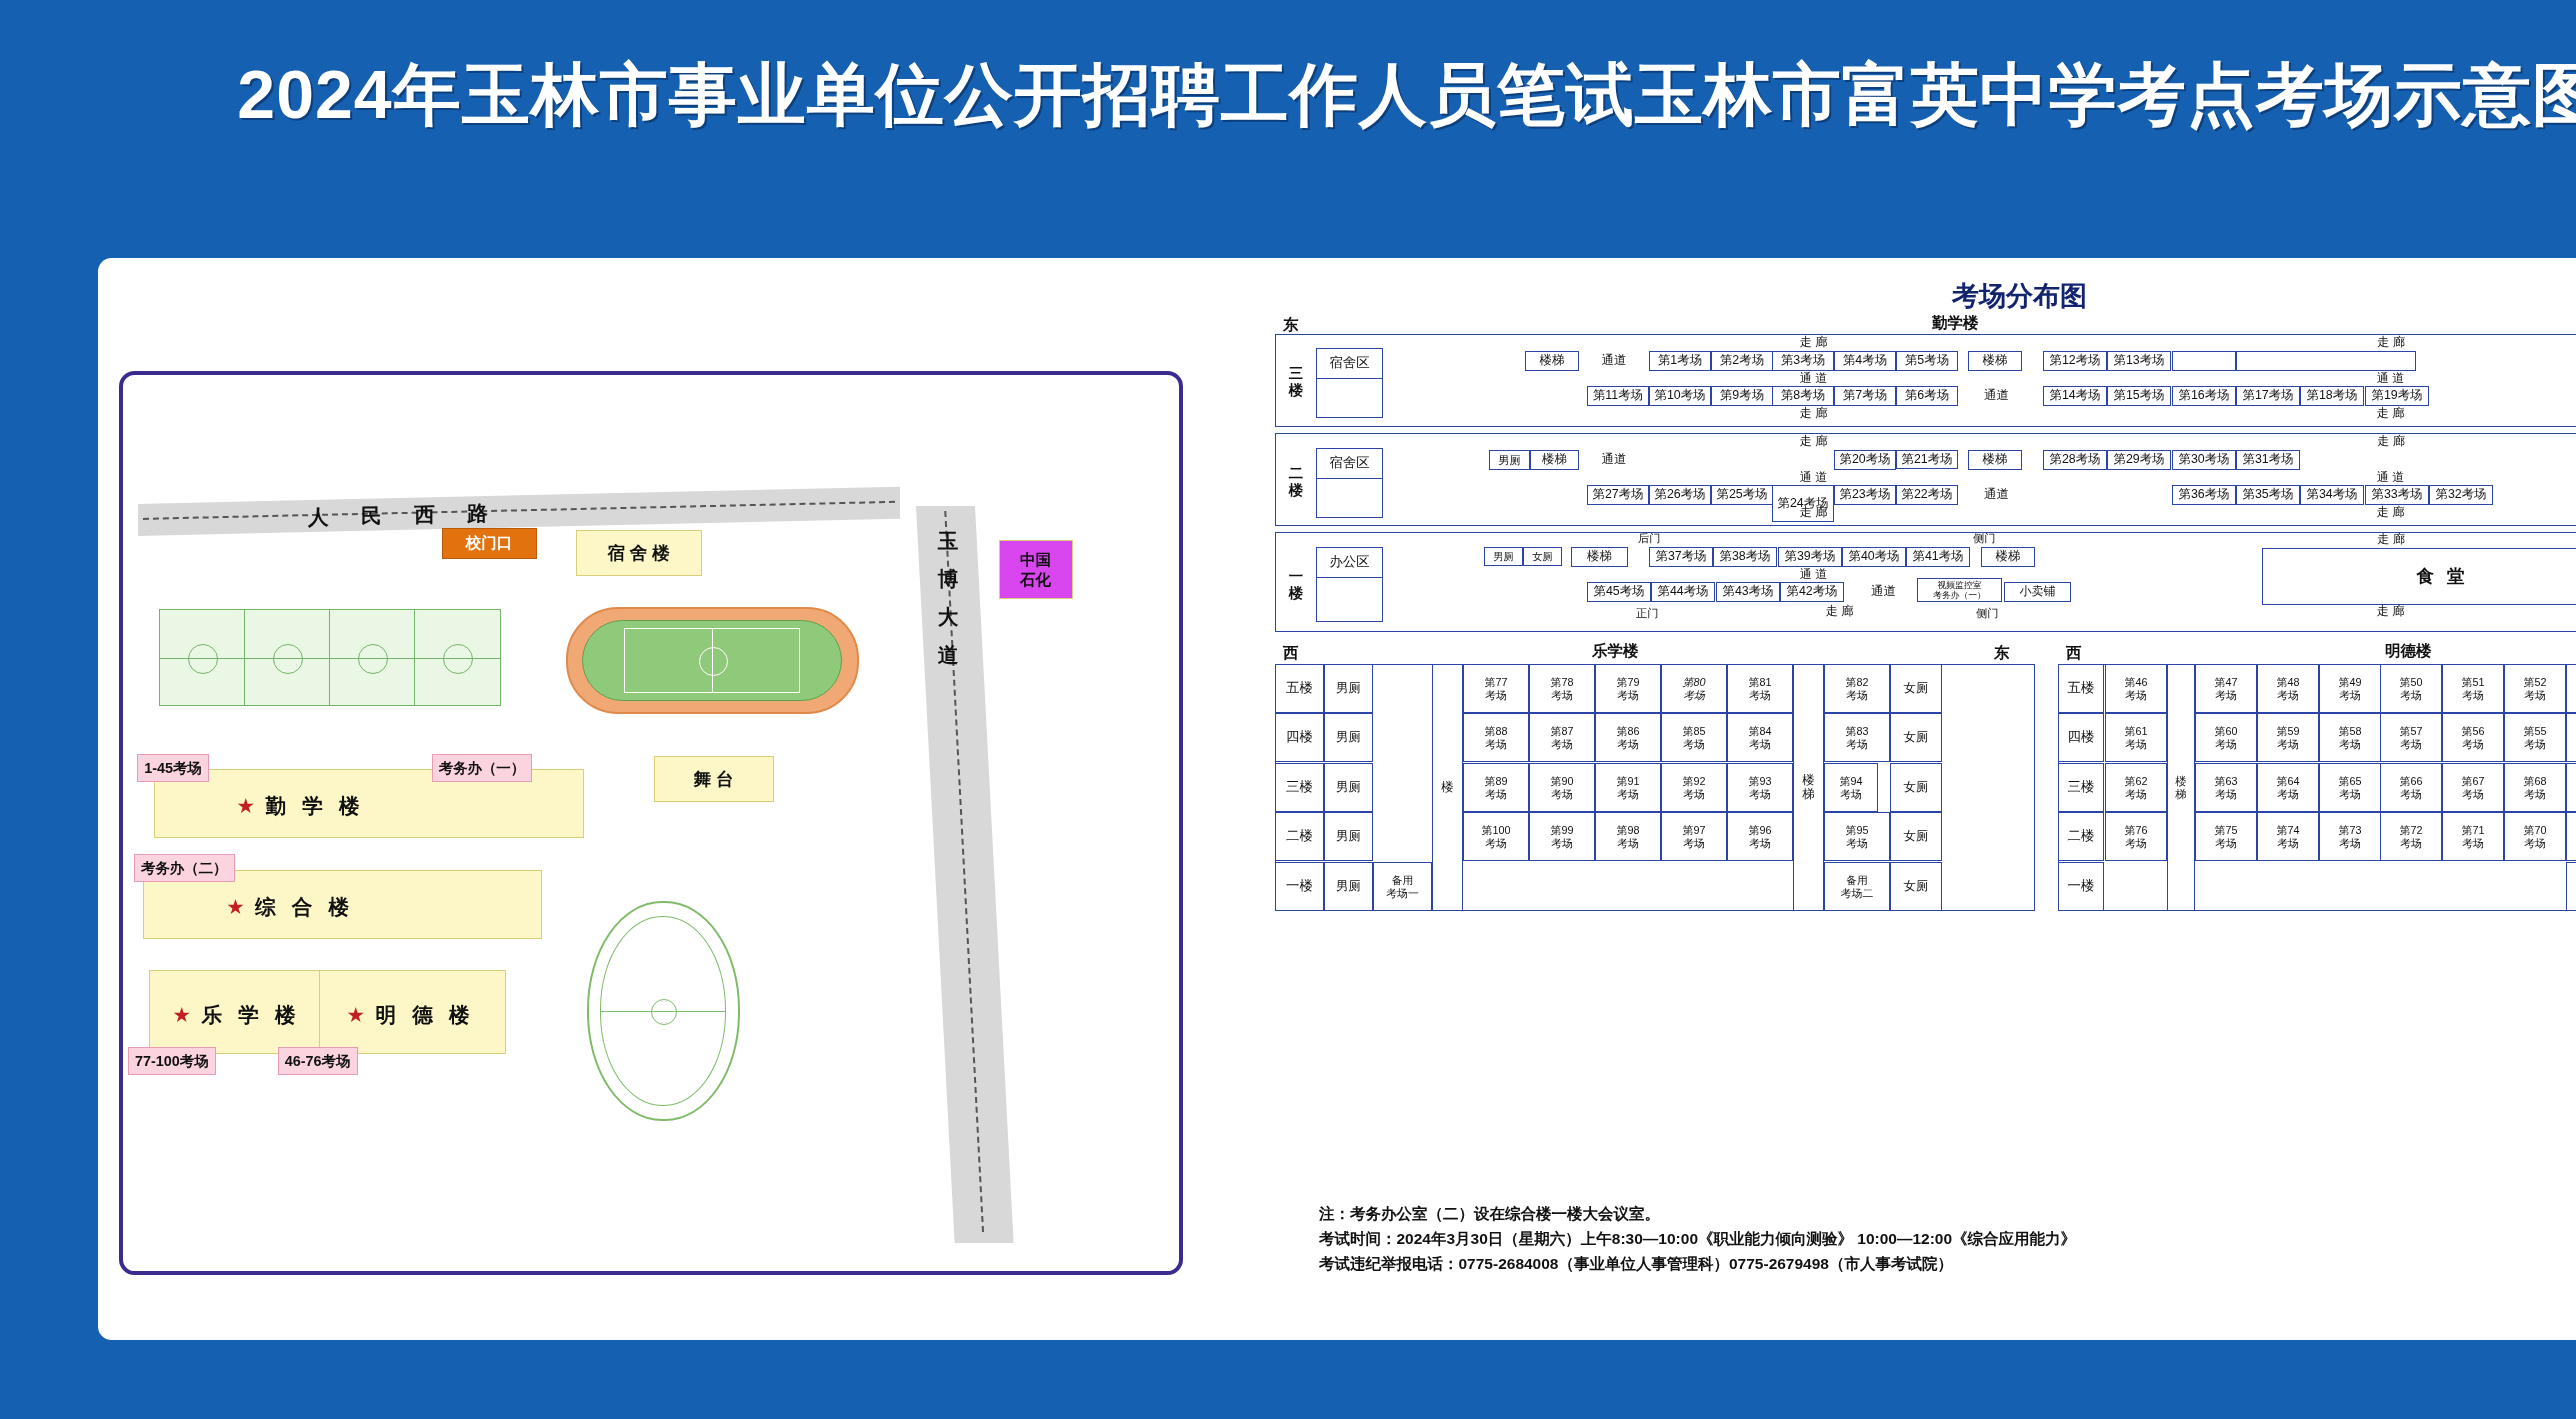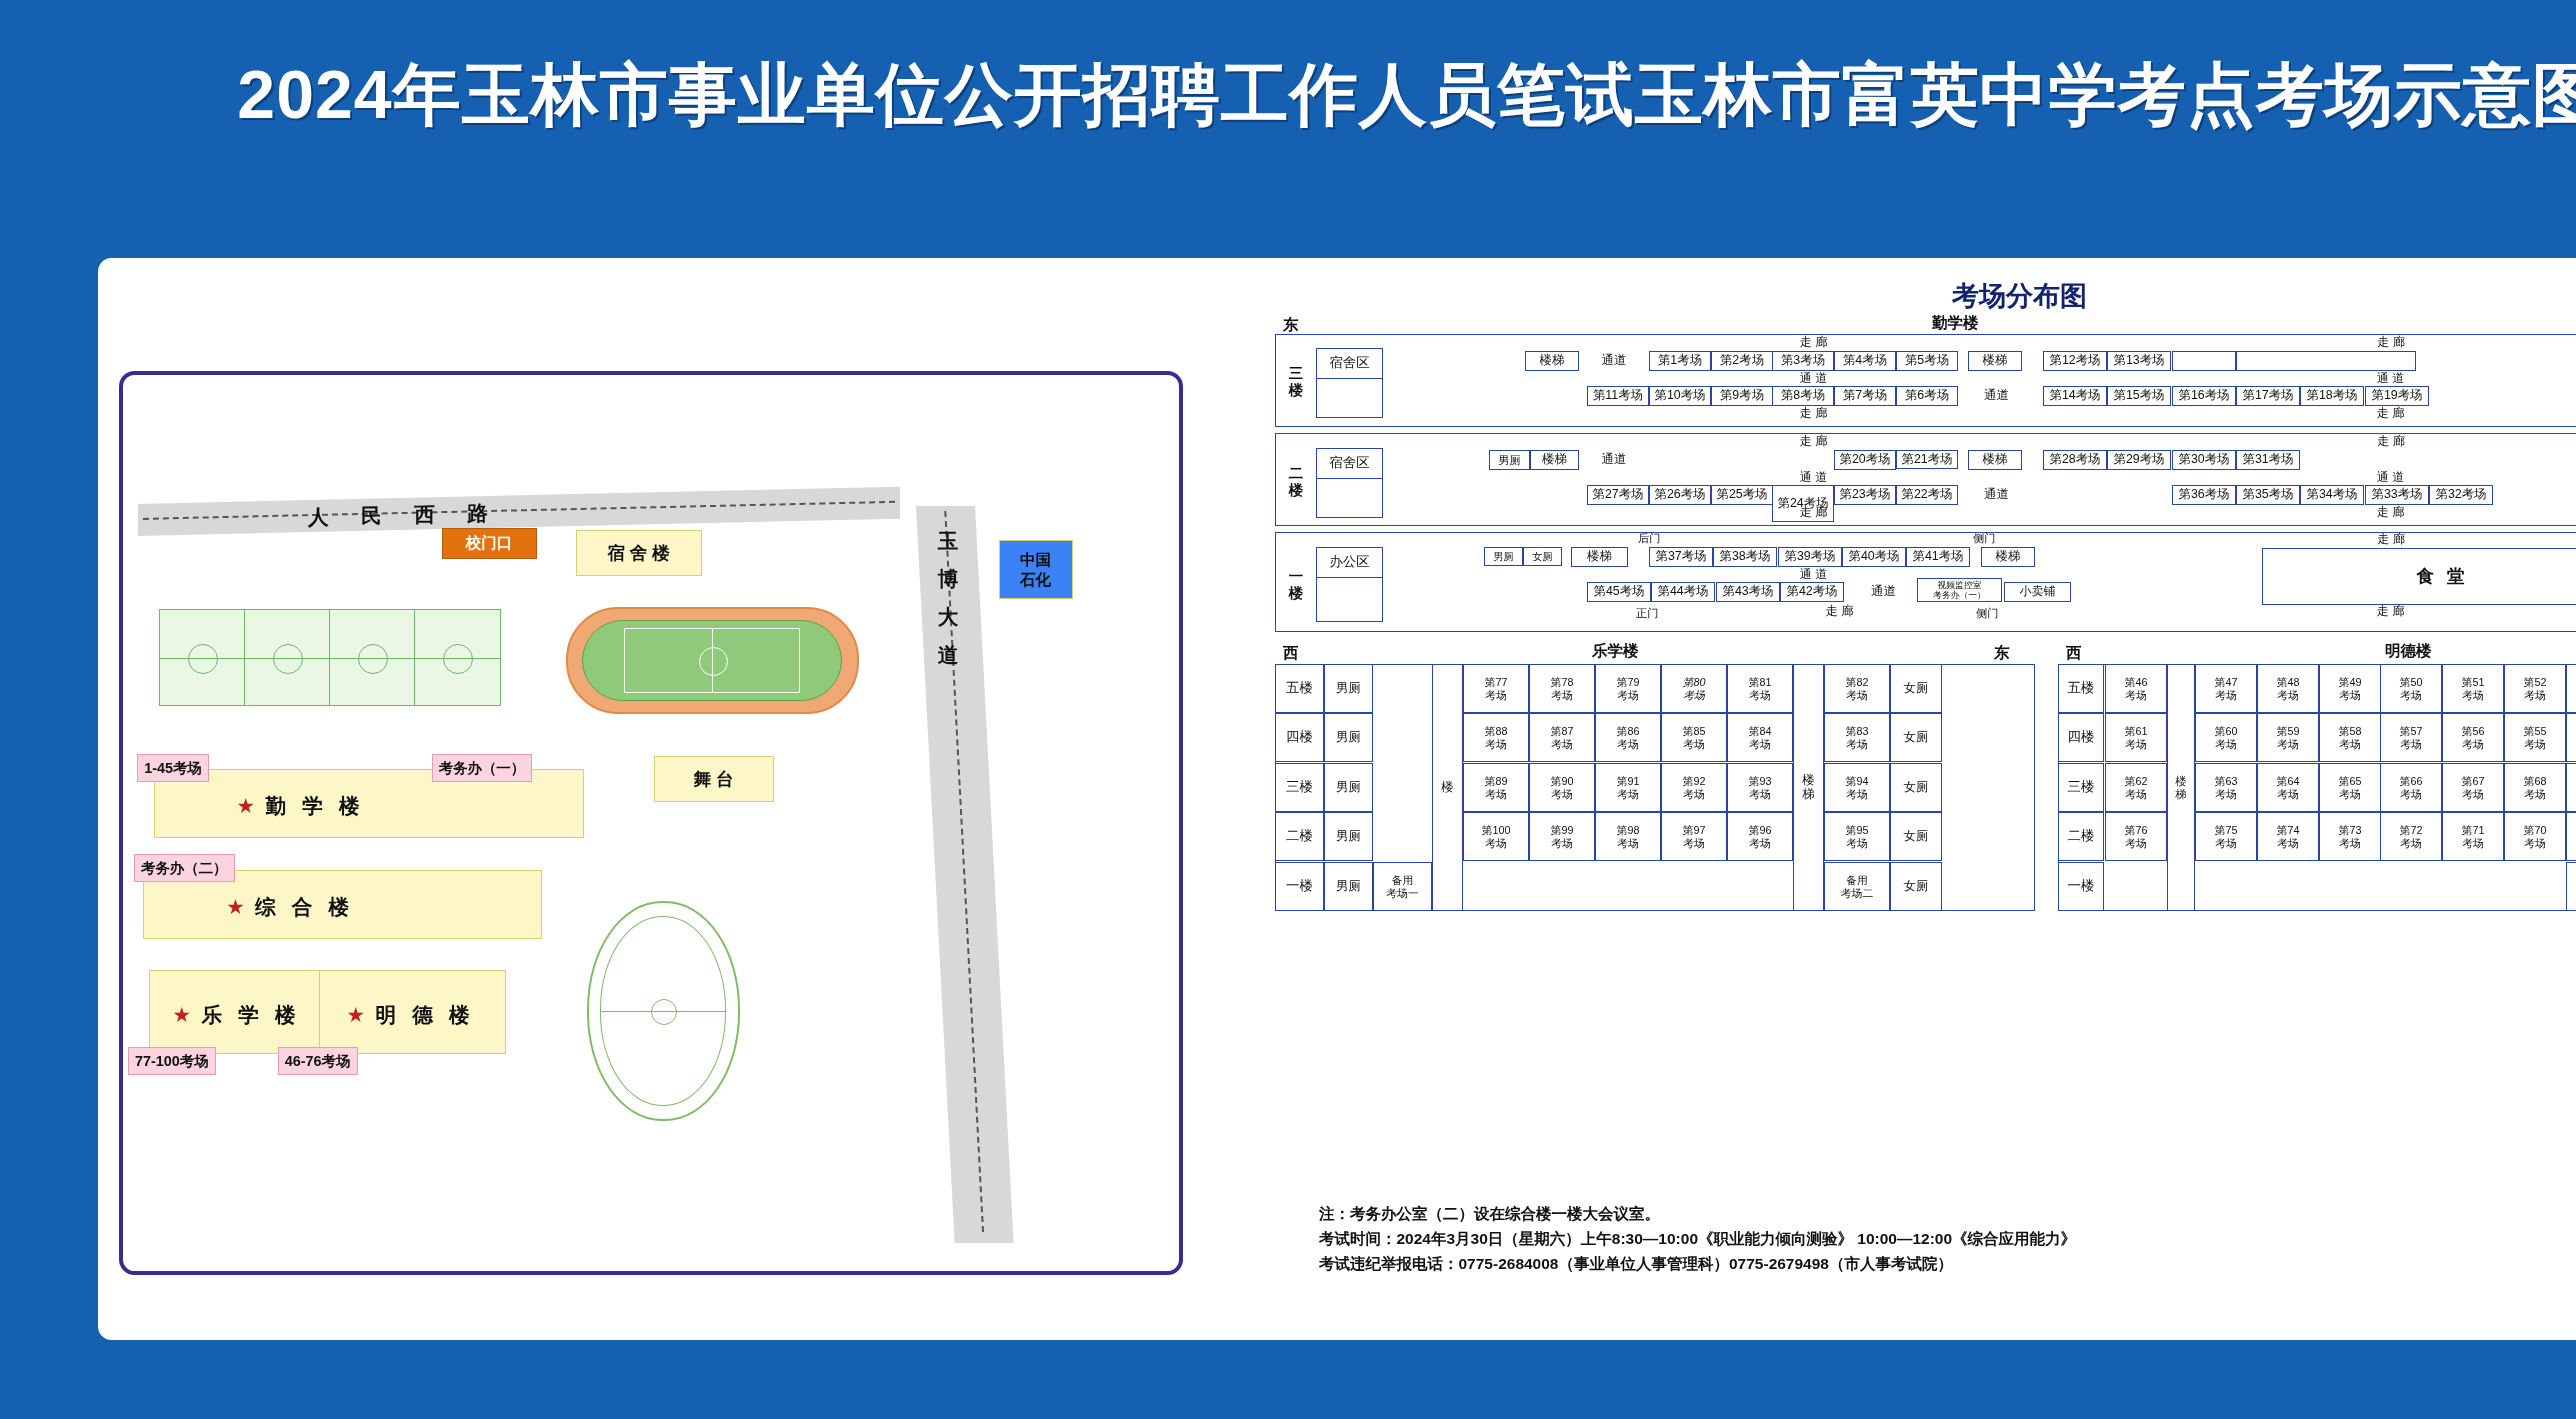--- a/index.html
+++ b/index.html
@@ -74,21 +74,21 @@
     font-size:15.5px;font-weight:bold;display:flex;align-items:center;justify-content:center;font-family:Liberation Mono, monospace;
   }
   .blk{
     position:absolute;background:#fdf7c8;border:1px solid #d9cf77;
     display:flex;align-items:center;justify-content:center;
     font-size:17.5px;font-weight:bold;color:#111;
   }
   .dorm{left:453px;top:155px;width:124px;height:44px;}
   .sinopec{
     position:absolute;left:876px;top:165px;width:72px;height:57px;
-    background:#3b82f6;border:1px solid #d9cf77;color:#111;
+    background:#d946ef;border:1px solid #d9cf77;color:#111;
     font-size:15.5px;font-weight:bold;line-height:1.25;text-align:center;
     display:flex;align-items:center;justify-content:center;
   }
   .stage{left:531px;top:381px;width:118px;height:44px;}
 
   
   .courts{position:absolute;left:36px;top:234px;width:340px;height:95px;
     background:#eaf7e4;border:1.5px solid #74b46a;display:flex;}
   .courts .c{flex:1;border-right:1.5px solid #74b46a;position:relative;}
   .courts .c:last-child{border-right:none;}
@@ -407,21 +407,21 @@
     <div class="box" style="left:1497px;top:455px;width:66px;height:49px;font-size:10.8px;line-height:1.2;border-width:1px;">第86<br>考场</div>
     <div class="box" style="left:1563px;top:455px;width:66px;height:49px;font-size:10.8px;line-height:1.2;border-width:1px;">第85<br>考场</div>
     <div class="box" style="left:1629px;top:455px;width:66px;height:49px;font-size:10.8px;line-height:1.2;border-width:1px;">第84<br>考场</div>
     <div class="box" style="left:1726px;top:455px;width:66px;height:49px;font-size:10.8px;line-height:1.2;border-width:1px;">第83<br>考场</div>
 
     <div class="box" style="left:1365px;top:505px;width:66px;height:49px;font-size:10.8px;line-height:1.2;border-width:1px;">第89<br>考场</div>
     <div class="box" style="left:1431px;top:505px;width:66px;height:49px;font-size:10.8px;line-height:1.2;border-width:1px;">第90<br>考场</div>
     <div class="box" style="left:1497px;top:505px;width:66px;height:49px;font-size:10.8px;line-height:1.2;border-width:1px;">第91<br>考场</div>
     <div class="box" style="left:1563px;top:505px;width:66px;height:49px;font-size:10.8px;line-height:1.2;border-width:1px;">第92<br>考场</div>
     <div class="box" style="left:1629px;top:505px;width:66px;height:49px;font-size:10.8px;line-height:1.2;border-width:1px;">第93<br>考场</div>
-    <div class="box" style="left:1726px;top:505px;width:66px;height:49px;font-size:10.8px;line-height:1.2;border-width:1px;">第94<br>考场</div>
+    <div class="box" style="left:1726px;top:505px;width:54px;height:49px;font-size:10.8px;line-height:1.2;border-width:1px;">第94<br>考场</div>
 
     <div class="box" style="left:1365px;top:554px;width:66px;height:49px;font-size:10.8px;line-height:1.2;border-width:1px;">第100<br>考场</div>
     <div class="box" style="left:1431px;top:554px;width:66px;height:49px;font-size:10.8px;line-height:1.2;border-width:1px;">第99<br>考场</div>
     <div class="box" style="left:1497px;top:554px;width:66px;height:49px;font-size:10.8px;line-height:1.2;border-width:1px;">第98<br>考场</div>
     <div class="box" style="left:1563px;top:554px;width:66px;height:49px;font-size:10.8px;line-height:1.2;border-width:1px;">第97<br>考场</div>
     <div class="box" style="left:1629px;top:554px;width:66px;height:49px;font-size:10.8px;line-height:1.2;border-width:1px;">第96<br>考场</div>
     <div class="box" style="left:1726px;top:554px;width:66px;height:49px;font-size:10.8px;line-height:1.2;border-width:1px;">第95<br>考场</div>
 
     <div class="box" style="left:1726px;top:604px;width:66px;height:49px;font-size:10.8px;line-height:1.2;border-width:1px;">备用<br>考场二</div>
 

